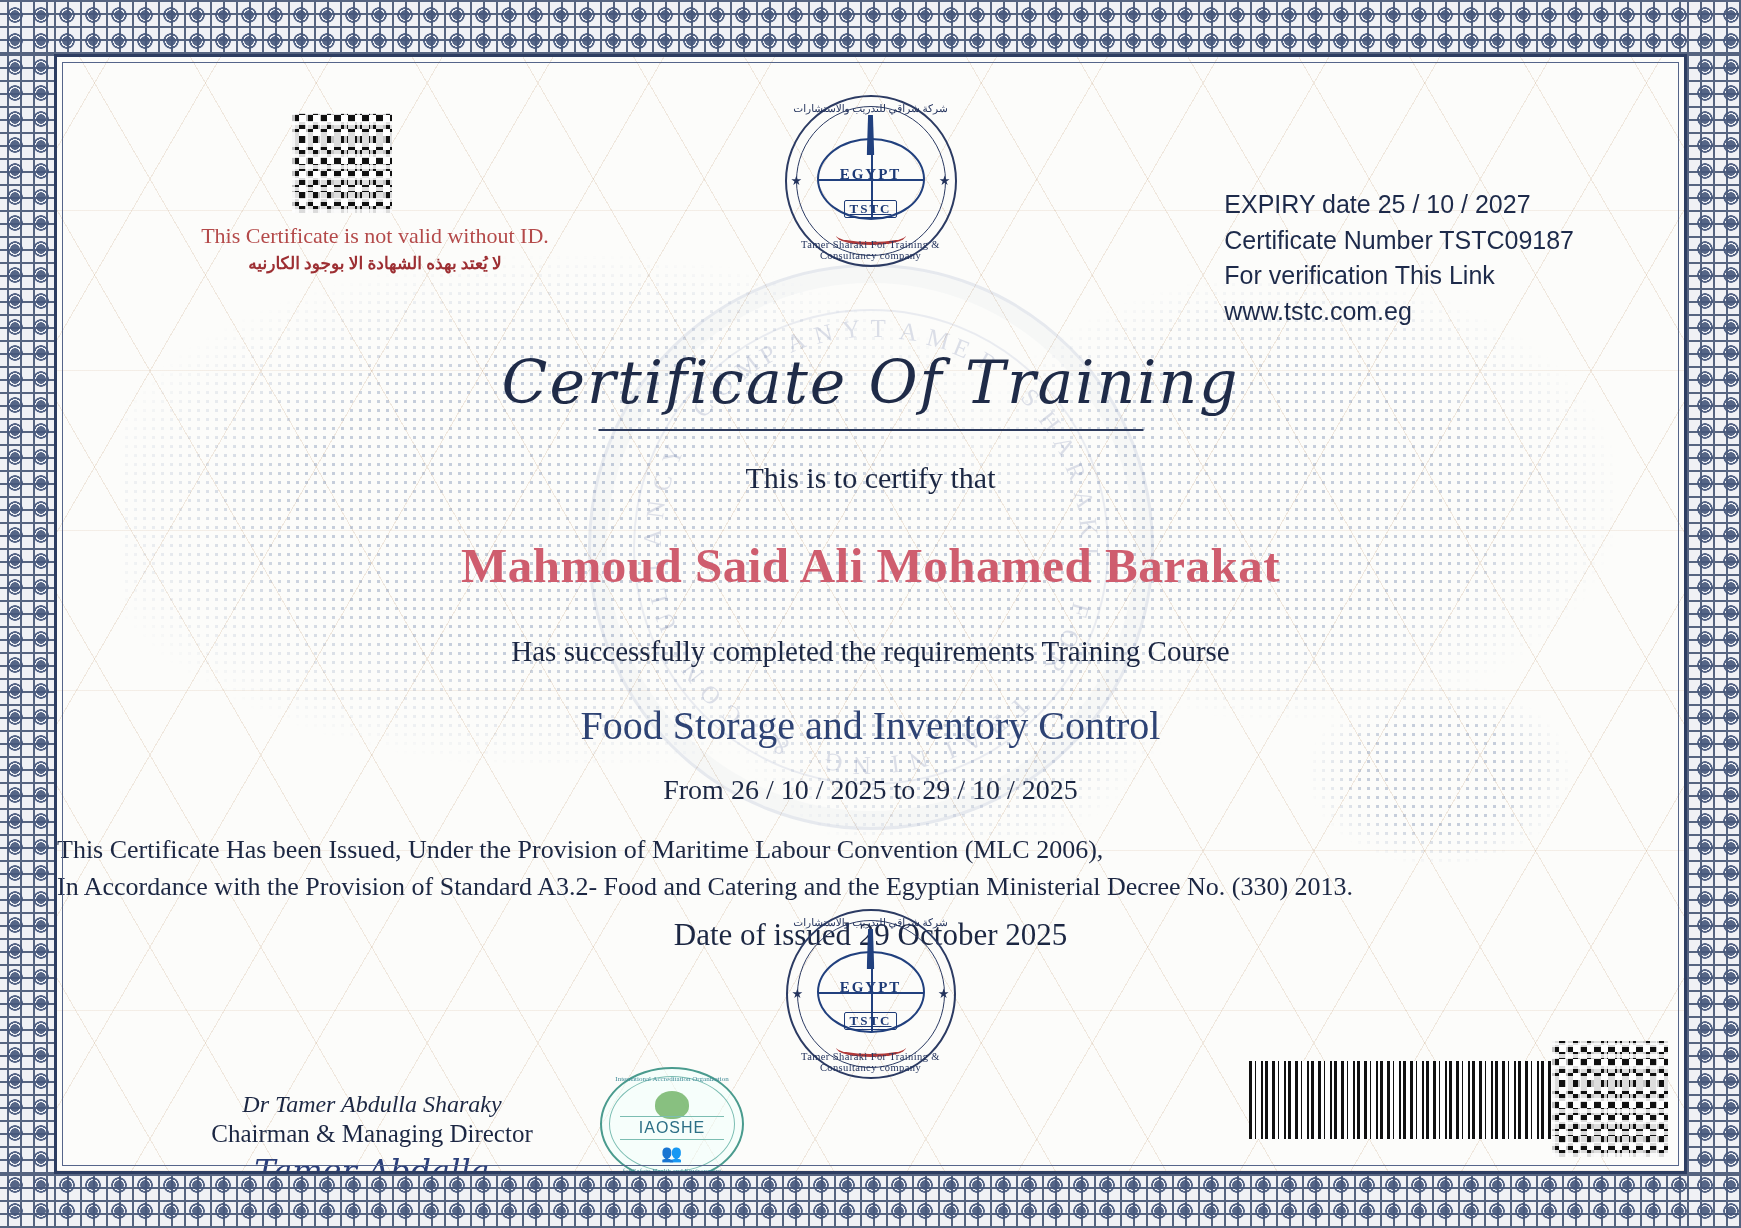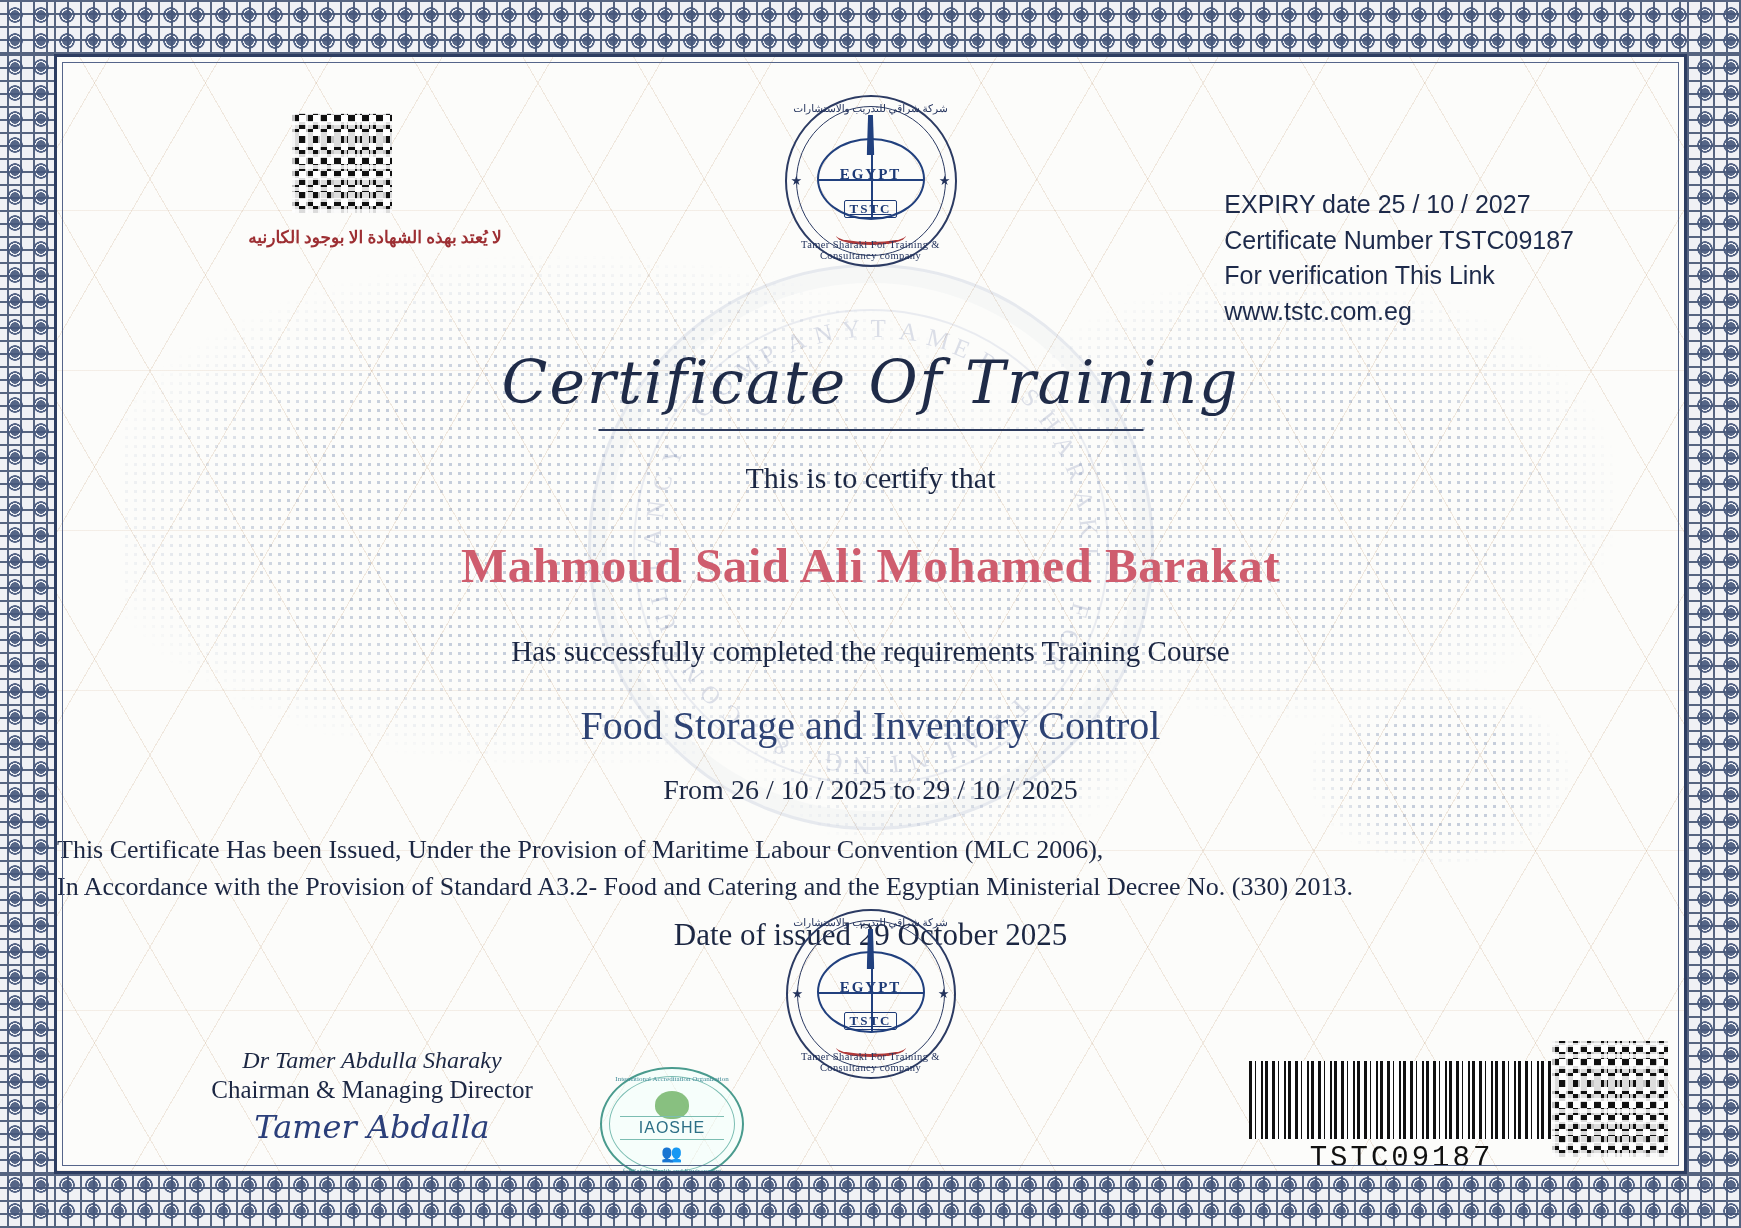--- a/index.html
+++ b/index.html
@@ -265,21 +265,21 @@
   }
   .issued{
     position:absolute;left:0;right:0;top:860px;text-align:center;
     font-size:31px;color:#1c2743;
   }
 
   .sign-block{
     position:absolute;left:150px;top:990px;width:330px;text-align:center;
     color:#1c2743;
   }
-  .sign-name{font-size:24px;font-style:italic;}
+  .sign-name{font-size:24px;font-style:italic;margin-top:44px;}
   .sign-role{font-size:25px;margin-top:2px;}
   .sign-script{
     font-size:32px;font-style:italic;color:#2b3f7a;margin-top:4px;
     font-family:"DejaVu Serif", serif;
   }
 
   .iaoshe{
     position:absolute;left:543px;top:1010px;
     width:140px;height:110px;border-radius:50%;
     border:2px solid #4a9b8e;
@@ -396,20 +396,21 @@
           <span style="transform: rotate(6.02139rad) translate(0px, -232px);">N</span>
           <span style="transform: rotate(6.15229rad) translate(0px, -232px);">Y</span>
         </div>
     </div>
 
     <div class="content">
 
       <div class="qr-top qr"></div>
 
       <div class="notice">
+        <div class="en">This Certificate is not valid without ID.</div>
         <div class="ar">لا يُعتد بهذه الشهادة الا بوجود الكارنيه</div>
       </div>
 
       <div class="logo top">
         <div class="logo-ring"></div>
         <div class="logo-ring2"></div>
         <div class="logo-arc-top">شركة شراقي للتدريب والاستشارات</div>
         <div class="logo-star l">★</div>
         <div class="logo-star r">★</div>
         <div class="logo-tower"></div>
@@ -467,20 +468,19 @@
         <div class="logo-tower"></div>
         <div class="logo-globe"></div>
         <div class="logo-word">EGYPT</div>
         <div class="logo-tstc">TSTC</div>
         <div class="logo-wave"></div>
         <div class="logo-arc-bot">Tamer Sharaki For Training &amp; Consultancy company</div>
       </div>
 
       <div class="barcode">
         <div class="bars"></div>
-        <div class="code">TSTC09187</div>
       </div>
 
       <div class="qr-bottom qr"></div>
 
     </div>
   </div>
 </div>
 
 </body></html>

